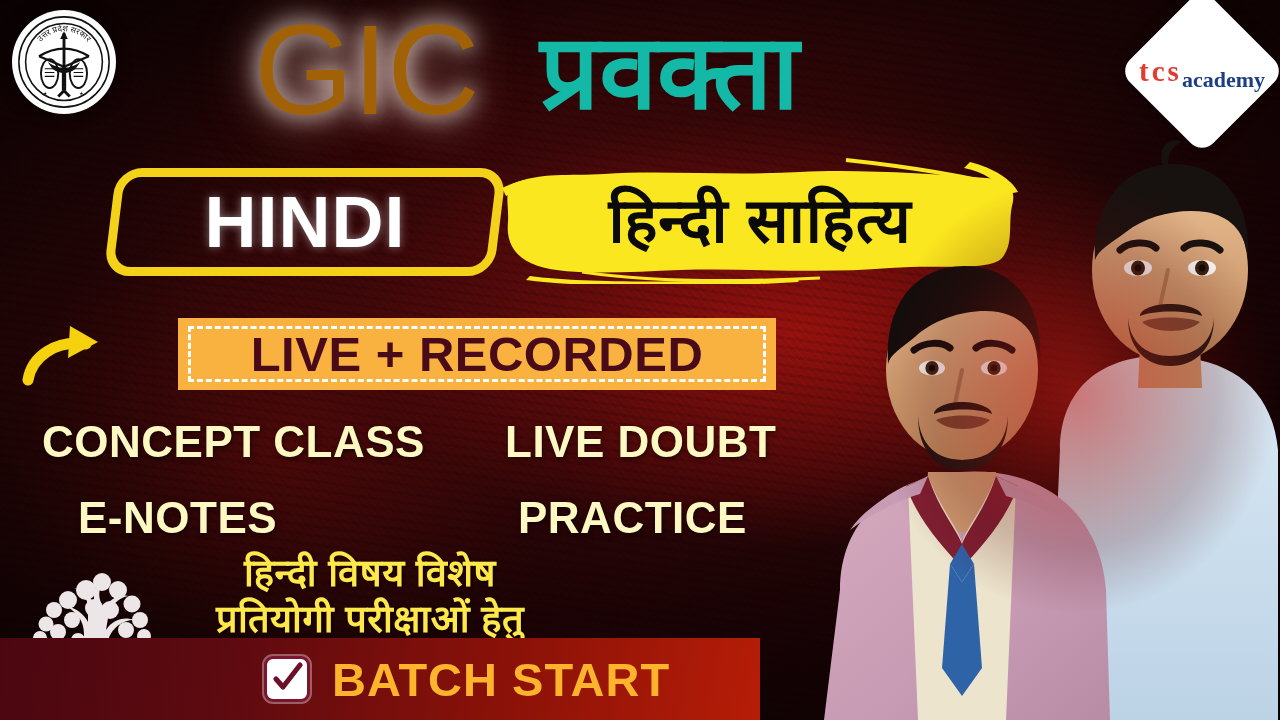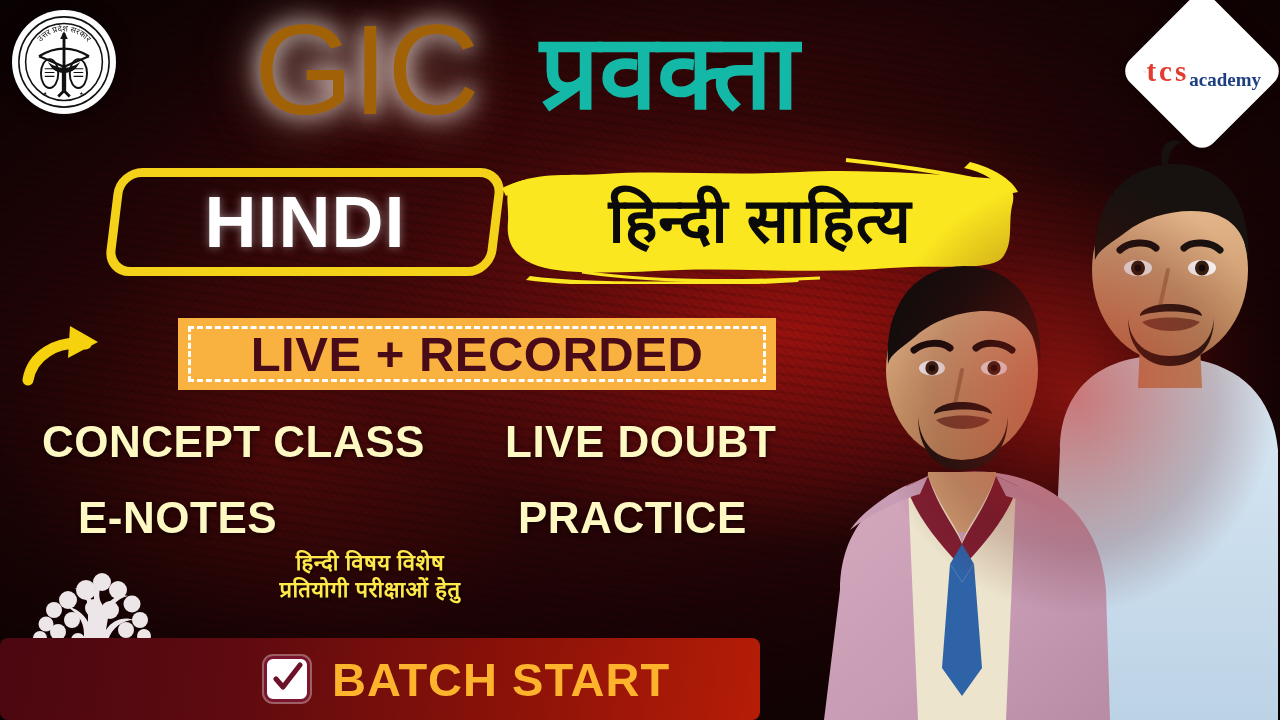--- a/index.html
+++ b/index.html
@@ -32,21 +32,21 @@
           background:#fdfdfd;display:flex;align-items:center;justify-content:center;
           box-shadow:0 0 16px rgba(0,0,0,.6);}
 
   
   .tcs{position:absolute;left:1143px;top:12px;width:118px;height:118px;}
   .tcs-dia{position:absolute;inset:0;background:#fff;border-radius:16px;transform:rotate(45deg);
            box-shadow:0 0 14px rgba(0,0,0,.45);}
   .tcs-in{position:absolute;inset:0;display:flex;flex-direction:row;align-items:center;justify-content:center;}
   .tcs-swirl{width:26px;height:26px;margin-bottom:-2px;}
   .tcs-t{font-family:"Liberation Serif","DejaVu Serif",serif;font-size:29px;font-weight:700;color:#e23b30;letter-spacing:3px;line-height:1;}
-  .tcs-a{font-family:"Liberation Serif","DejaVu Serif",serif;font-size:19px;font-weight:700;color:#1d3f82;line-height:1.05;margin-top:17px;}
+  .tcs-a{font-family:"Liberation Serif","DejaVu Serif",serif;font-size:22px;font-weight:700;color:#1d3f82;line-height:1.05;margin-top:17px;}
 
   
   .gic{position:absolute;left:254px;top:6px;font-size:128px;font-weight:400;color:#a16207;
        letter-spacing:-1px;line-height:1;
        text-shadow:0 0 22px rgba(255,245,240,.95),0 0 44px rgba(255,210,190,.6),0 0 70px rgba(255,170,150,.35);}
 
   
   .pravakta{position:absolute;left:540px;top:18px;font-size:104px;font-weight:700;color:#14b8a6;
             line-height:1.05;font-family:"Liberation Sans","DejaVu Sans",sans-serif;
             text-shadow:2px 2px 0 rgba(60,6,6,.35);}
@@ -77,27 +77,27 @@
   
   .feat{position:absolute;color:#fef9c3;font-weight:700;font-size:44px;line-height:1;
         letter-spacing:.5px;text-shadow:1px 2px 5px rgba(0,0,0,.55);}
   .f-cc{left:42px;top:420px;}
   .f-ld{left:505px;top:420px;}
   .f-en{left:78px;top:496px;}
   .f-pr{left:518px;top:496px;}
 
   
   .sub{position:absolute;left:0;top:550px;width:740px;text-align:center;color:#ffe84a;
-       font-weight:700;font-size:22px;line-height:1.22;letter-spacing:.5px;
+       font-weight:700;font-size:38px;line-height:1.22;letter-spacing:.5px;
        text-shadow:1px 1px 3px rgba(0,0,0,.75);}
   .sub span{display:block;}
 
   
   .bar{position:absolute;left:0;top:638px;width:760px;height:82px;
-       background:linear-gradient(100deg,#4b0710 0%,#5d0a10 30%,#8c1208 68%,#b61d07 100%);border-radius:8px;}
+       background:linear-gradient(100deg,#4b0710 0%,#5d0a10 30%,#8c1208 68%,#b61d07 100%);}
   .bar-in{position:absolute;inset:0;display:flex;align-items:center;padding-left:264px;gap:22px;}
   .chk{width:46px;height:46px;background:#fff;border:3px solid #7c1530;border-radius:9px;
        display:flex;align-items:center;justify-content:center;flex:0 0 auto;
        box-shadow:0 0 0 2px rgba(255,255,255,.35);}
   .bs{font-size:47px;font-weight:700;color:#fdb42c;letter-spacing:1px;}
 
   
   .tree{position:absolute;left:6px;top:548px;width:170px;height:166px;opacity:.97;}
 
   

